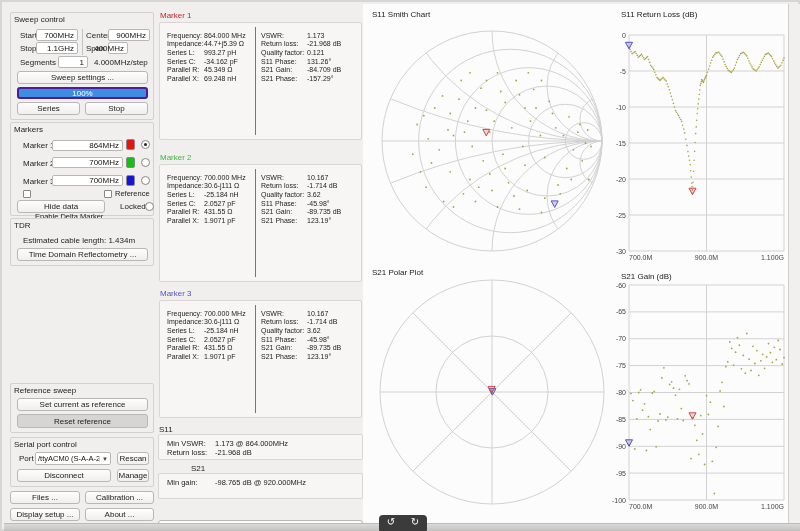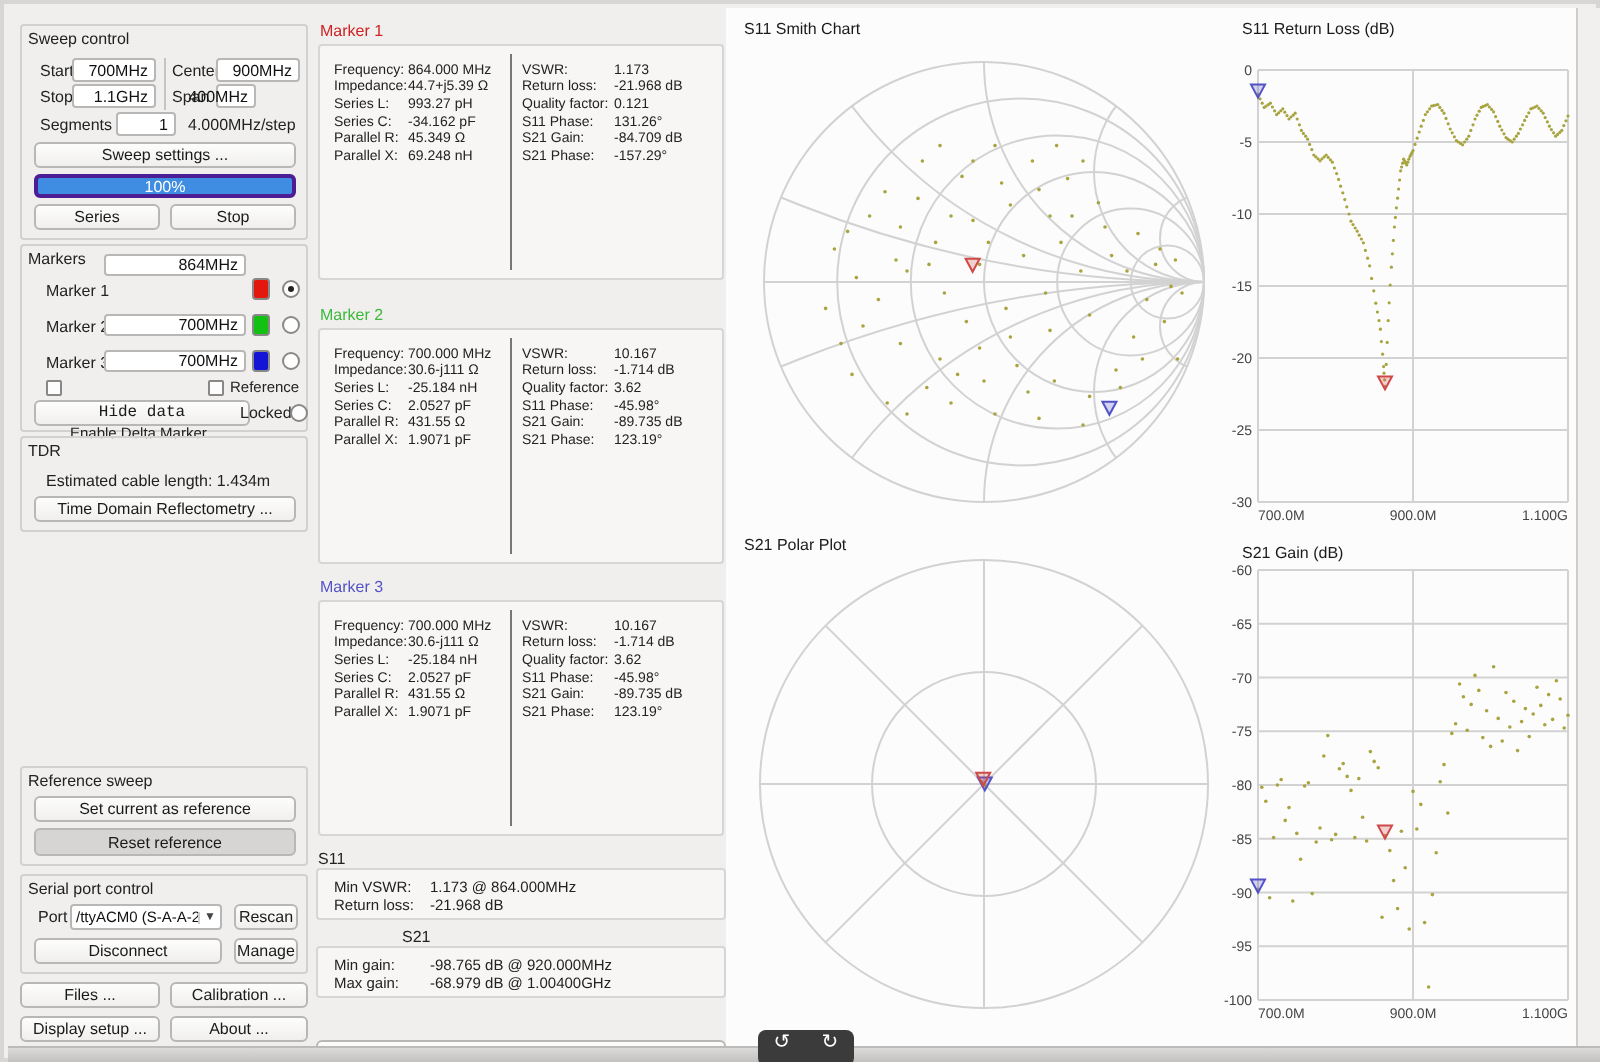--- a/index.html
+++ b/index.html
@@ -69,36 +69,36 @@
     <div class="progress" style="left: 6px; top: 74px; width: 131px; height: 12px; background: rgb(63, 141, 226);">
         <span>100%</span>
       </div>
     <div class="btn" style="left:6px;top:89px;width:63px;height:13px;">Series</div>
     <div class="btn" style="left:74px;top:89px;width:63px;height:13px;">Stop</div>
   </div>
 
   <div class="group" style="left:8px;top:120px;width:144px;height:94px;">
     <div class="gtitle" style="left:3px;top:2px;">Markers</div>
     <div class="lbl" style="left:12px;top:18px;">Marker 1</div>
-    <div class="input" style="left:41px;top:4px;width:71px;height:11px;">864MHz</div>
+    <div class="input" style="left:41px;top:17px;width:71px;height:11px;">864MHz</div>
     <div class="swatch" style="left: 115px; top: 16px; background: rgb(227, 23, 13);"></div>
     <div class="radio sel" style="left:130px;top:17px;"></div>
     <div class="lbl" style="left:12px;top:36px;">Marker 2</div>
     <div class="input" style="left:41px;top:34px;width:71px;height:11px;">700MHz</div>
     <div class="swatch" style="left: 115px; top: 34px; background: rgb(18, 193, 18);"></div>
     <div class="radio" style="left:130px;top:35px;"></div>
     <div class="lbl" style="left:12px;top:54px;">Marker 3</div>
     <div class="input" style="left:41px;top:52px;width:71px;height:11px;">700MHz</div>
     <div class="swatch" style="left: 115px; top: 52px; background: rgb(20, 20, 214);"></div>
     <div class="radio" style="left:130px;top:53px;"></div>
     <div class="checkbox" style="left:12px;top:67px;"></div>
     <div class="lbl" style="left:24px;top:66px;font-size:7.5px;margin-top:23px;">Enable Delta Marker</div>
     <div class="checkbox" style="left:93px;top:67px;"></div>
     <div class="lbl" style="left:104px;top:66px;font-size:7.5px;">Reference</div>
-    <div class="btn" style="left:6px;top:77px;width:108px;height:13px;font-family:Liberation Mono, monospace;">Hide data</div>
+    <div class="btn" style="left:6px;top:77px;width:88px;height:13px;">Hide data</div>
     <div class="lbl" style="left:109px;top:79px;">Locked</div>
     <div class="radio" style="left:134px;top:79px;"></div>
   </div>
 
   <div class="group" style="left:8px;top:216px;width:144px;height:48px;">
     <div class="gtitle" style="left:3px;top:2px;text-align:right;">TDR</div>
     <div class="lbl" style="left:12px;top:17px;"><span>Estimated cable length:</span>&nbsp;<span>1.434m</span></div>
     <div class="btn" style="left:6px;top:29px;width:131px;height:13px;">Time Domain Reflectometry ...</div>
   </div>
 
@@ -301,29 +301,25 @@
       <div class="frow">
         <span class="flab">Min VSWR:</span>
         <span class="fval">1.173 @ 864.000MHz</span>
       </div>
       <div class="frow">
         <span class="flab">Return loss:</span>
         <span class="fval">-21.968 dB</span>
       </div>
     </div>
 
-  <div class="lbl" style="left:167px;top:462px;padding-left:32px;">S21</div>
+  <div class="lbl" style="left:157px;top:462px;padding-left:32px;">S21</div>
   <div class="sum-box" style="left:156px;top:471px;width:205px;height:26px;">
       <div class="frow">
         <span class="flab">Min gain:</span>
         <span class="fval">-98.765 dB @ 920.000MHz</span>
-      </div>
-      <div class="frow">
-        <span class="flab">Max gain:</span>
-        <span class="fval">-68.979 dB @ 1.00400GHz</span>
       </div>
     </div>
 
   <div class="btn" style="left:156px;top:504px;width:205px;height:14px;margin-top:14px;">Analysis ...</div>
 
   <div class="chart-title" style="left:370px;top:8px;">S11 Smith Chart</div>
   <div class="svgbox" id="svg-smith" style="left:363px;top:2px;width:258px;height:262px;"><svg width="258" height="262" viewBox="0 0 258 262">
         <defs>
           <clipPath id="smc">
             <circle cx="127" cy="137" r="110"></circle>

